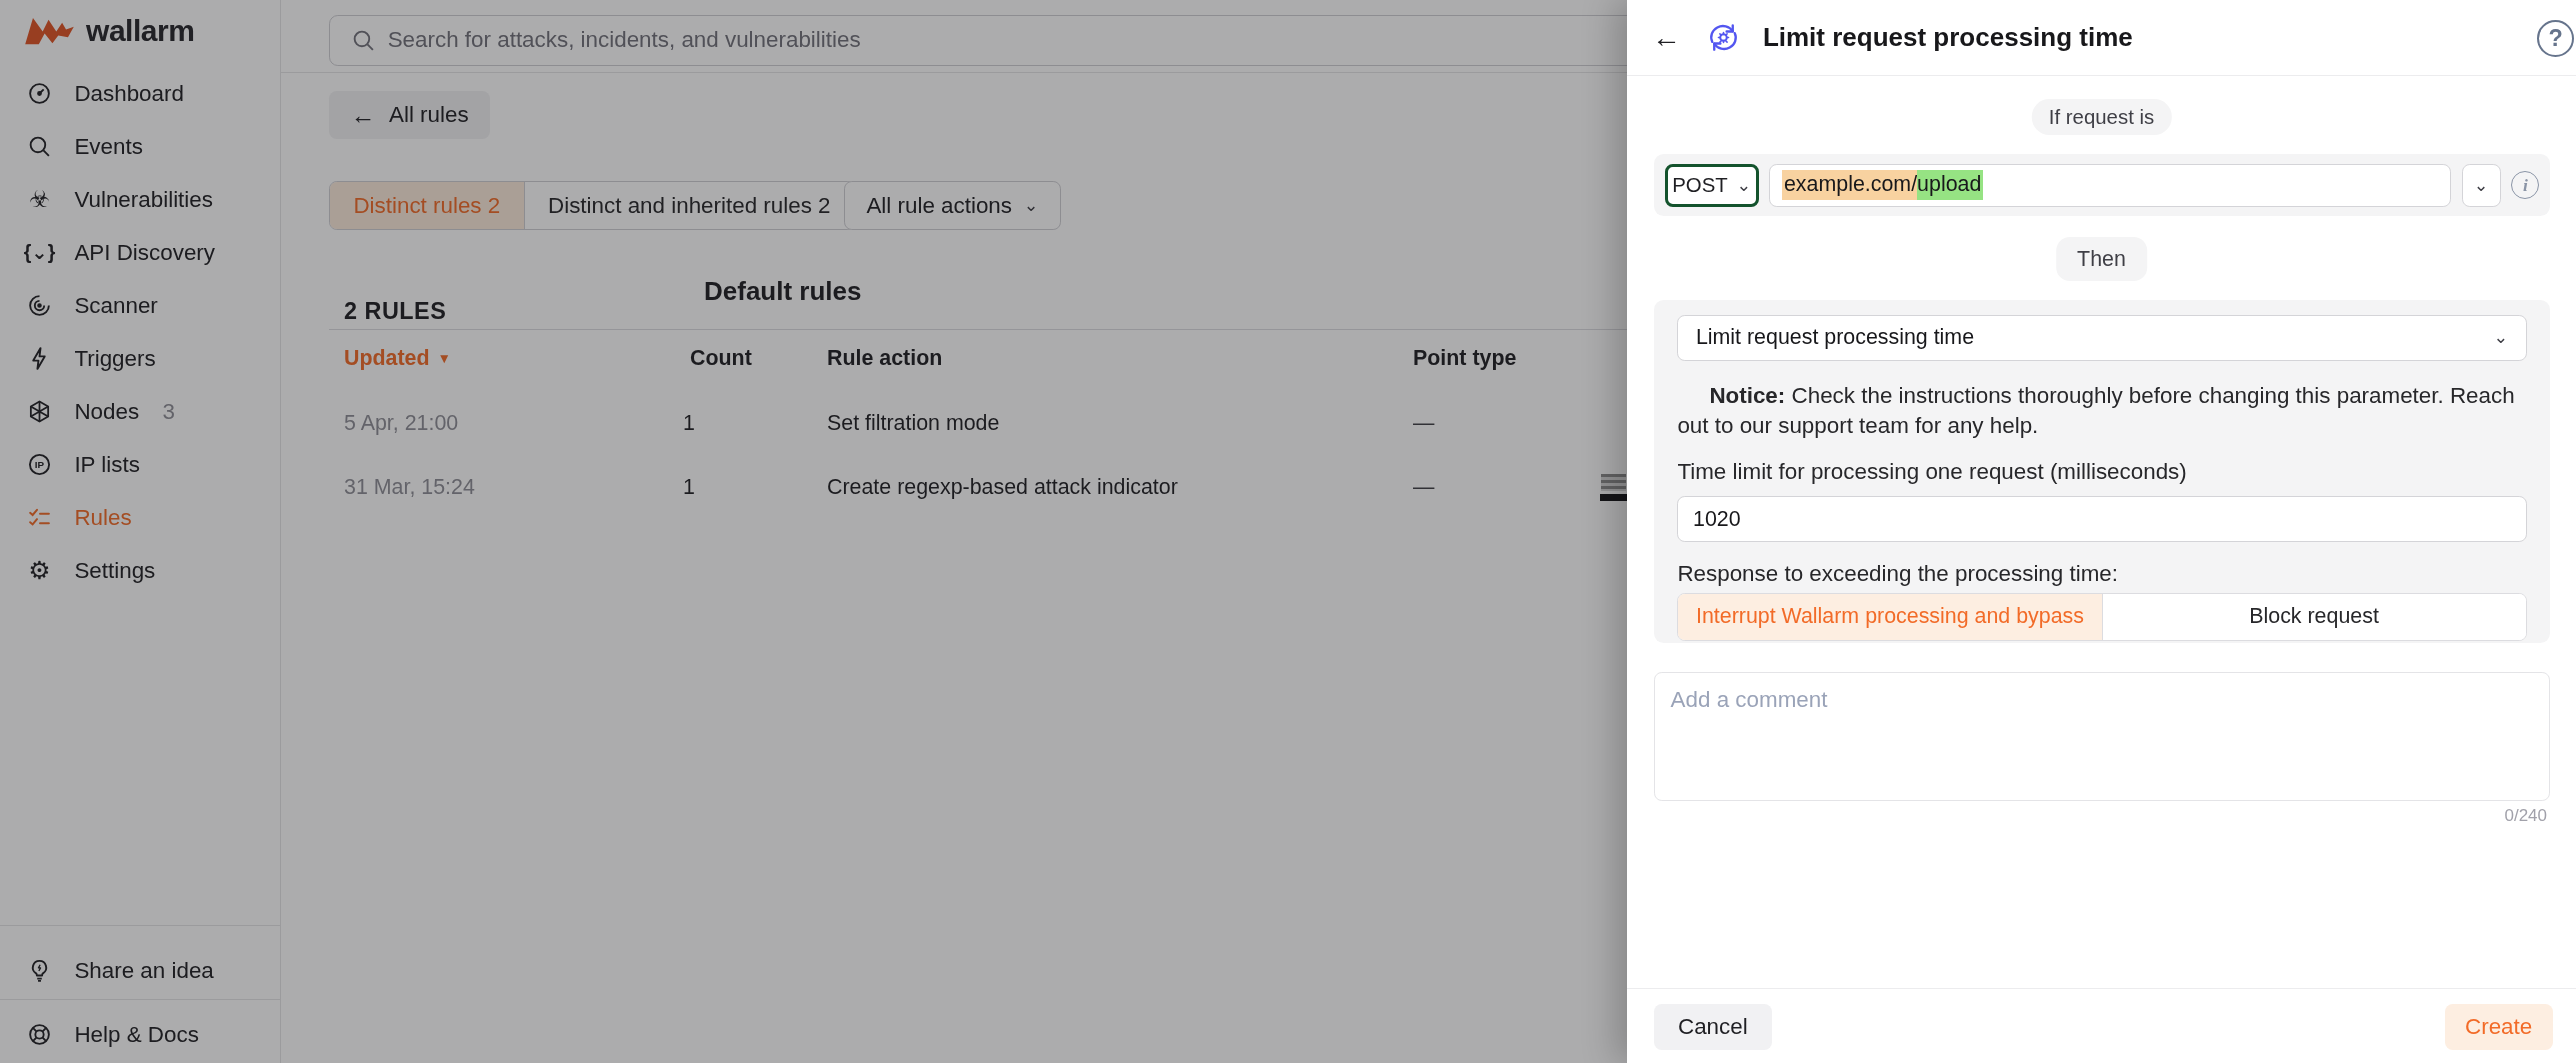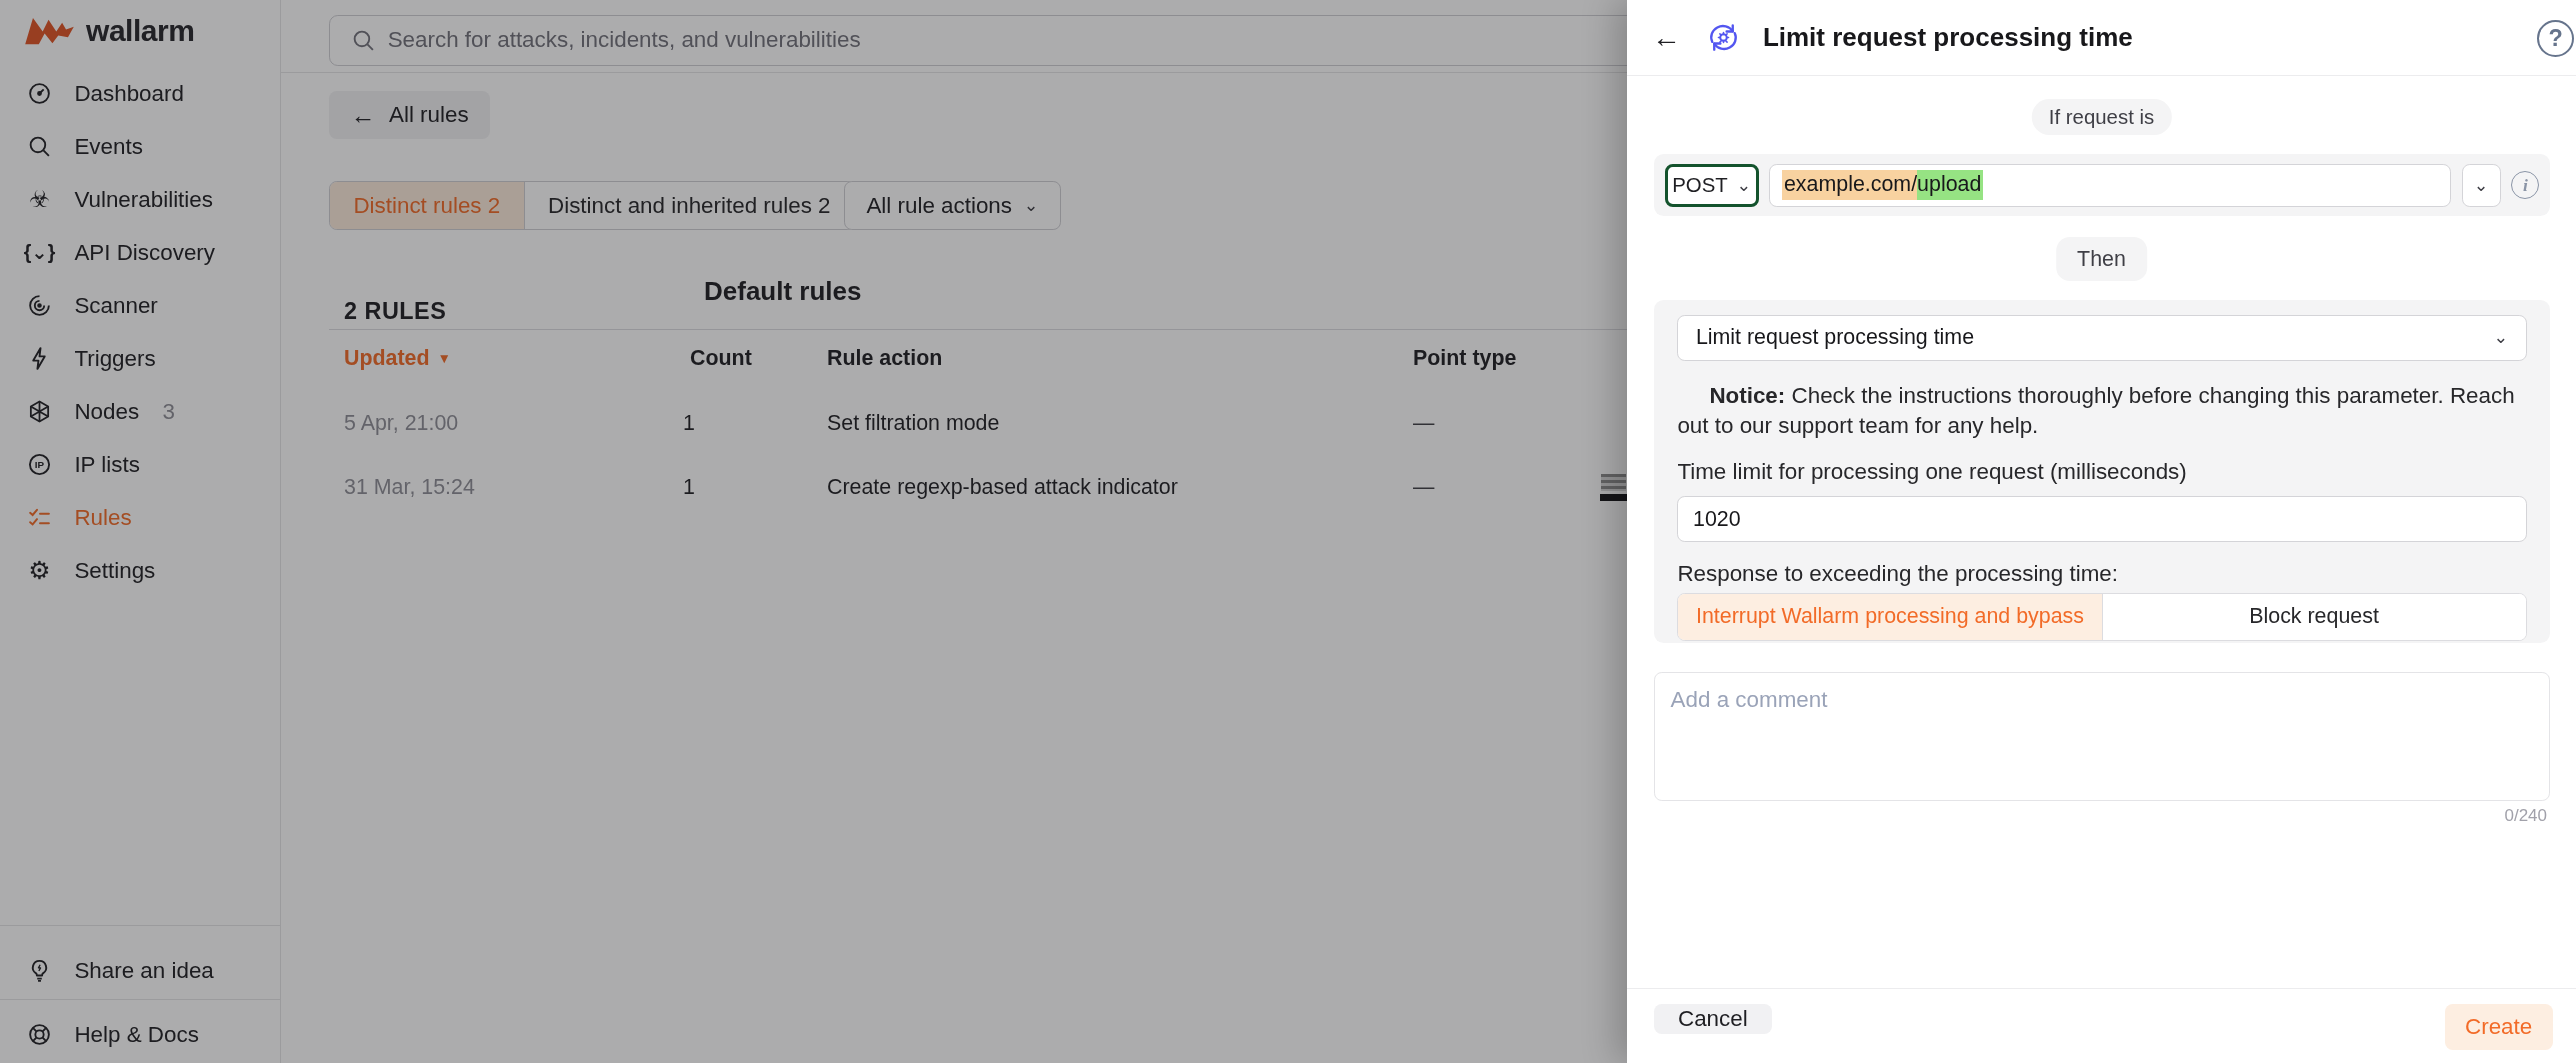--- a/index.html
+++ b/index.html
@@ -83,21 +83,21 @@
   .segment { flex:1; display:flex; align-items:center; justify-content:center; font-size:21.4px; cursor:pointer; }
   .segment.selected { background:#fdeee1; color:#f26b28; }
   .segment.unselected { background:#fff; color:#27272a; border-left:1px solid #dcdce0; }
 
   .comment-box { position:absolute; left:27px; right:26px; top:672px; height:129px; }
   .comment-box textarea { width:100%; height:100%; border:1px solid #e4e4e7; border-radius:7.8px; padding:13.6px 15.6px; font-size:22.4px; font-family:inherit; color:#27272a; resize:none; outline:none; }
   .comment-box textarea::placeholder { color:#9aa3b8; }
   .char-counter { position:absolute; right:29px; top:806px; font-size:17px; color:#a1a1aa; }
 
   .drawer-footer { position:absolute; left:0; right:0; bottom:0; height:75px; border-top:1px solid #ececee; background:#fff; }
-  .cancel-btn { position:absolute; left:27px; top:14.6px; height:30px; padding:0 24px; background:#f1f1f3; border-radius:7.8px; font-size:22.4px; color:#1f1f23; display:flex; align-items:center; cursor:pointer; }
+  .cancel-btn { position:absolute; left:27px; top:14.6px; height:46px; padding:0 24px; background:#f1f1f3; border-radius:7.8px; font-size:22.4px; color:#1f1f23; display:flex; align-items:center; cursor:pointer; }
   .create-btn { position:absolute; right:23.4px; top:14.6px; height:46px; padding:0 20.4px; background:#fdeee1; border-radius:7.8px; font-size:22.4px; color:#f26b28; display:flex; align-items:center; cursor:pointer; }
 
   svg { display:block; }
 </style>
 </head>
 <body>
 
 <div class="screen">
 
   <div class="sidebar">

